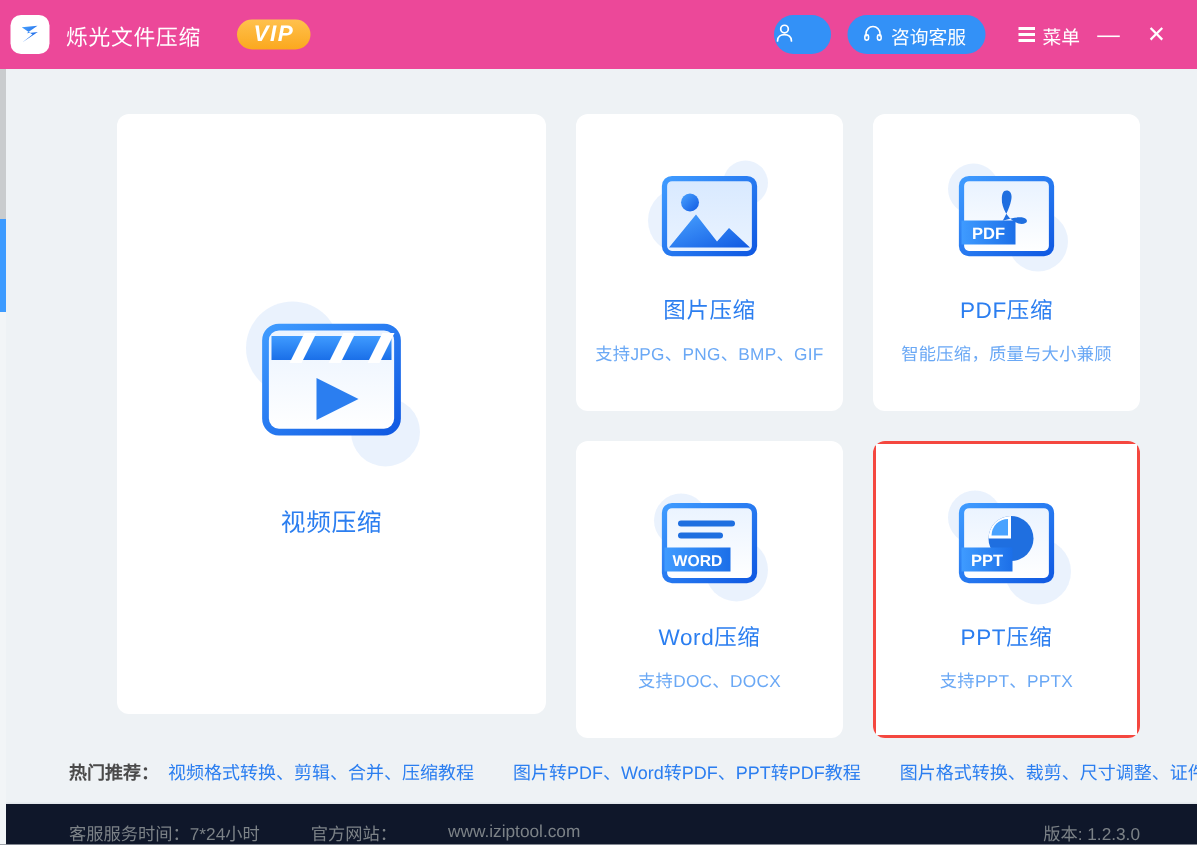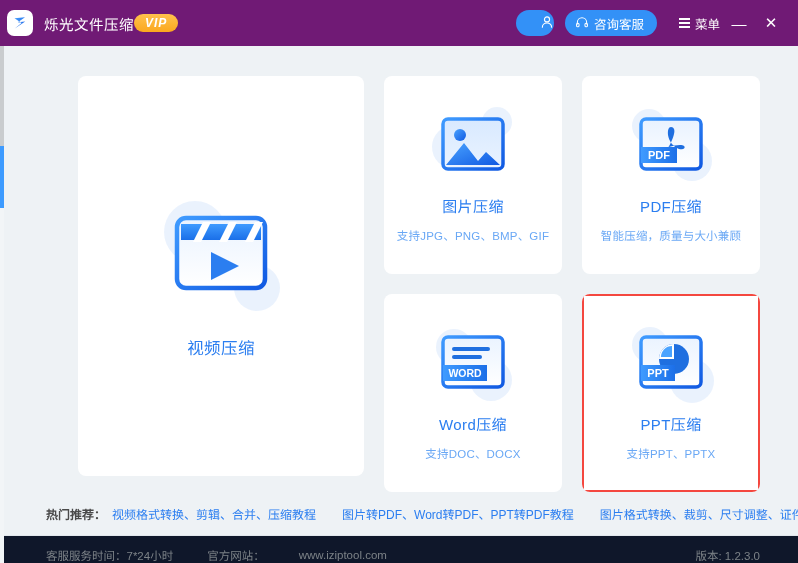--- a/index.html
+++ b/index.html
@@ -13,53 +13,53 @@
   .app {
     position: relative;
     width: 798px; height: 563px;
     background: #eef2f5;
     display: flex; flex-direction: column;
   }
 
   
   .titlebar {
     height: 46px;
-    background: #701a75;
+    background: #ec4899;
     display: flex; align-items: center;
     padding: 0 14px 0 7px;
     flex: 0 0 46px;
     position: relative; z-index: 5;
   }
   .logo-box {
     width: 26px; height: 26px; border-radius: 7px;
     background: #ffffff;
     display: flex; align-items: center; justify-content: center;
     flex: 0 0 auto;
   }
   .logo-box svg { display: block; }
   .app-title {
     color: #ffffff; font-size: 14.5px; letter-spacing: .5px;
     margin-left: 11px; white-space: nowrap;
   }
   .vip-badge {
-    margin-left: 0;
+    margin-left: 24px;
     background: linear-gradient(180deg,#ffc14d 0%, #fba81e 100%);
     color: #ffffff;
-    font-size: 12px; font-weight: bold; font-style: italic;
+    font-size: 15px; font-weight: bold; font-style: italic;
     letter-spacing: 1px;
     padding: 2.5px 11px 3px;
     border-radius: 10px;
     line-height: 1;
   }
   .tb-spacer { flex: 1 1 auto; }
   .tb-btn {
     background: #3391f7;
     border-radius: 13px;
     height: 26px;
-    display: flex; align-items: center; justify-content: flex-end;
+    display: flex; align-items: center; justify-content: flex-start;
     color: #ffffff; font-size: 12.5px;
     cursor: pointer;
   }
   .tb-user { width: 38px; margin-right: 11px; }
   .tb-service { padding: 0 13px 0 10px; gap: 5px; }
   .tb-menu {
     display: flex; align-items: center; gap: 5px;
     color: #ffffff; font-size: 12.5px;
     margin-left: 22px; cursor: pointer;
   }

